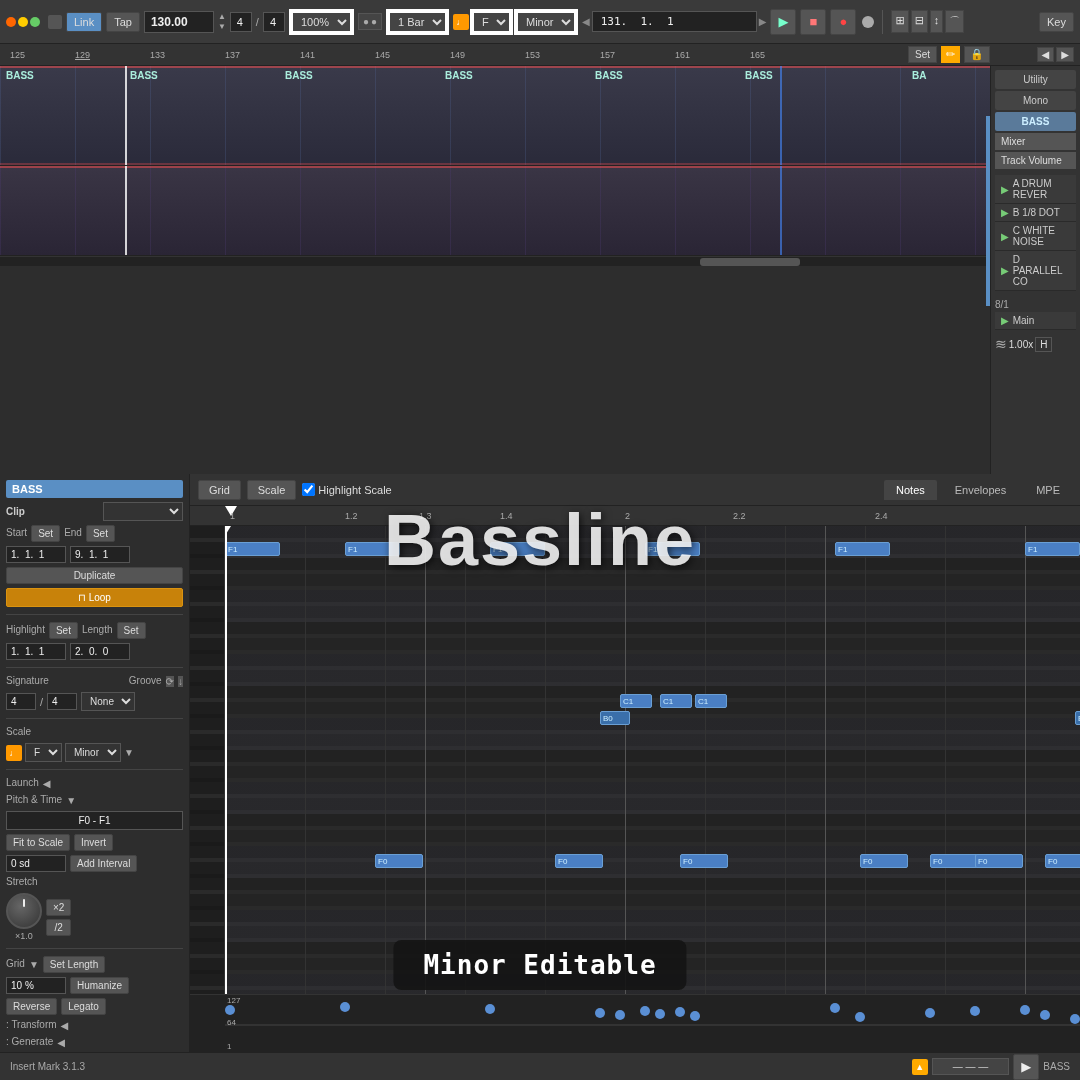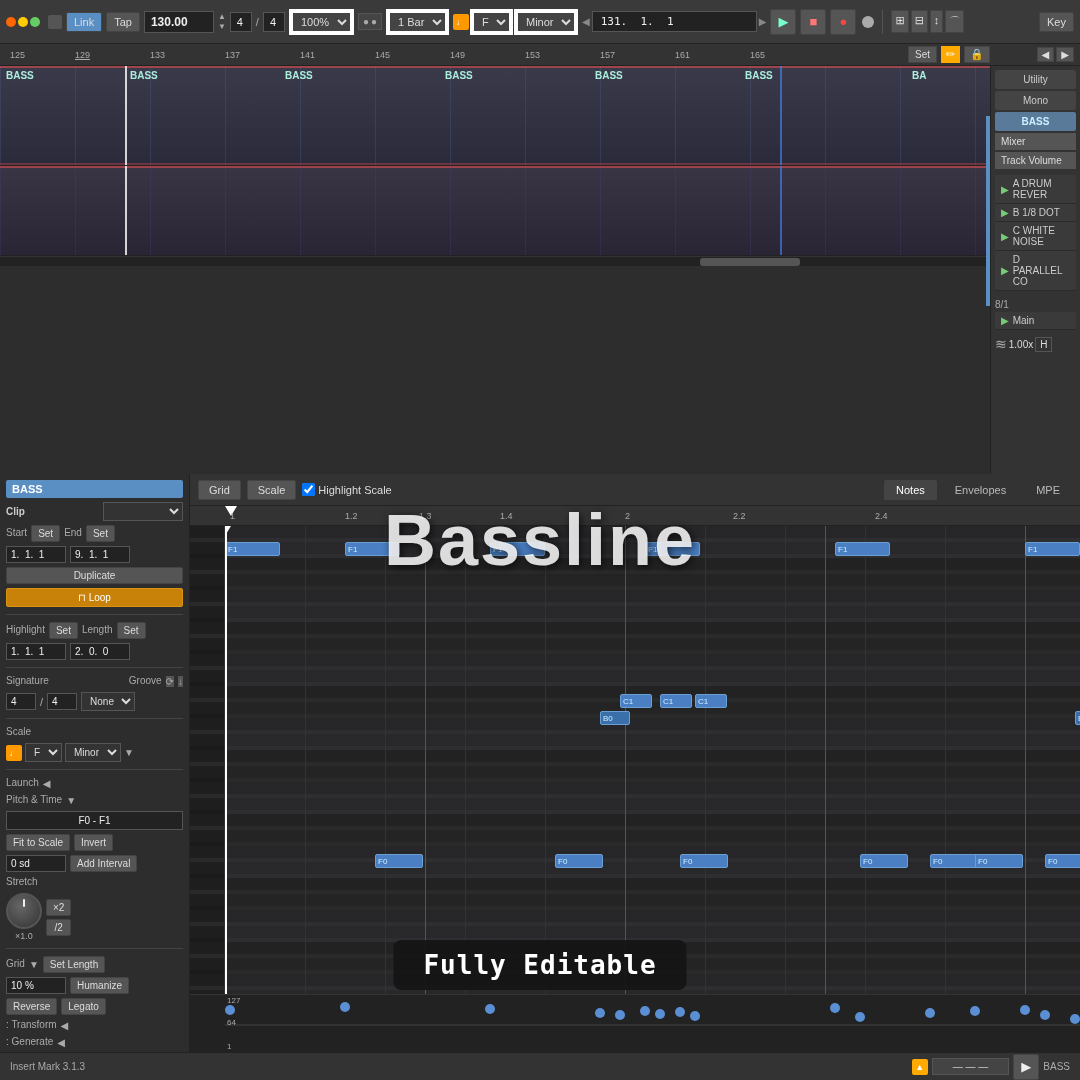--- a/index.html
+++ b/index.html
@@ -849,21 +849,21 @@
           <span class="vel-label">Deviation</span>
           <input class="vel-input" type="text" style="width: 28px;" value="0">
         </div>
       </div>
     </div>
   </div>
 </div>
 
 <div id="bassline-overlay">Bassline</div>
 
-<div id="fully-editable-overlay">Fully Editable</div>
+<div id="fully-editable-overlay">Minor Editable</div>
 
 <div id="status-bar">
   <span>Insert Mark 3.1.3</span>
   <div class="flex-spacer"></div>
   <div style="display:flex;align-items:center;gap:4px;">
     <div style="width:16px;height:16px;background:#fa0;border-radius:2px;display:flex;align-items:center;justify-content:center;font-size:9px;color:#fff;">▲</div>
     <div style="background:#444;border:1px solid #555;padding:2px 20px;font-size:10px;color:#ccc;">— — —</div>
     <div class="transport-btn">▶</div>
     <span style="color:#aaa;font-size:10px;">BASS</span>
   </div>

